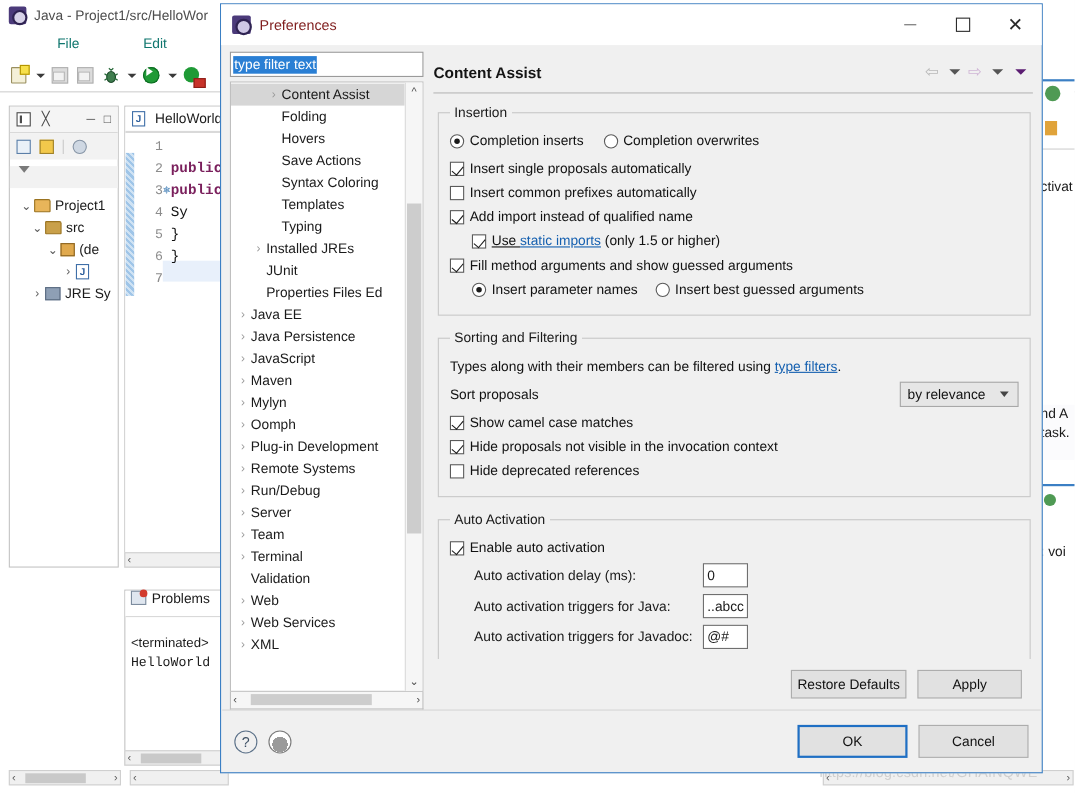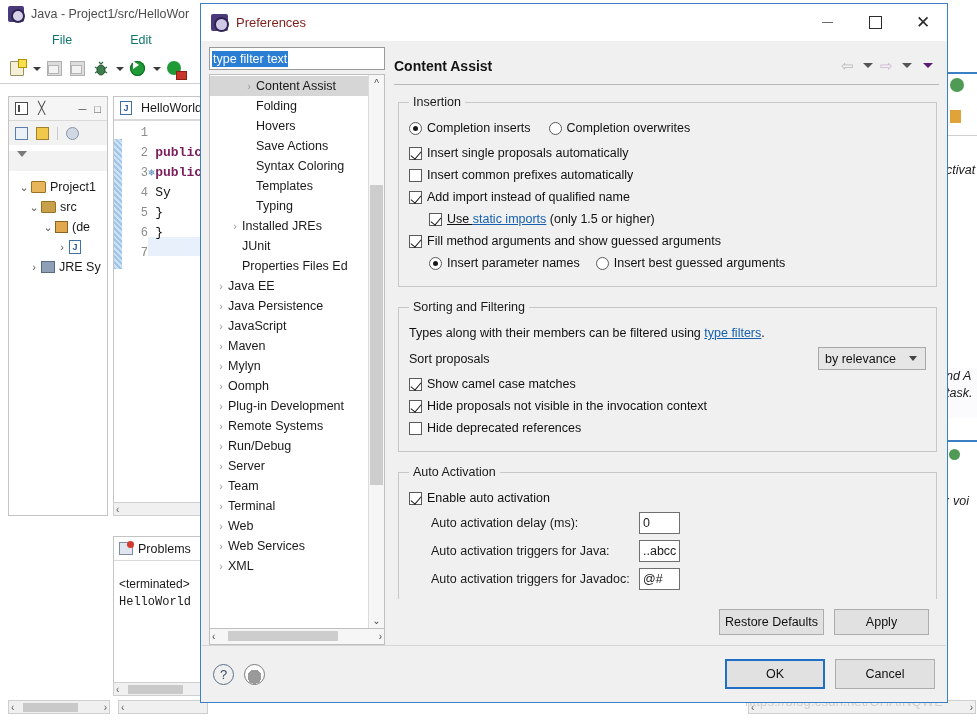--- a/index.html
+++ b/index.html
@@ -106,29 +106,29 @@
   .ln { color: #8c8c8c; display:inline-block; width: 22px; text-align:right; }
   .code { font-family: "Liberation Mono", monospace; font-size:13px; color:#7a1f5c; font-weight:bold;}
   .code.plain { color:#111; font-weight:normal;}
   .hl-row { position:absolute; left:34px; top:116px; width:90px; height:19px; background:#e8f0fb;}
 
   
   .console {
     position: absolute; left: 113px; top: 536px; width: 100px; height: 160px;
     border: 1px solid #c4c4c4; background: #fff;
   }
-  .con-tab { height: 24px; display:flex; align-items:center; gap:5px; padding-left:5px;
+  .con-tab { height: 24px; display:flex; gap:5px; padding-left:5px;
      border-bottom: 1px solid #d9d9d9; background:#fff;}
   .prob-ico { width:14px;height:13px;background:#dfe6ef;border:1px solid #7d8c9e; position:relative;}
   .prob-ico:after{content:"";position:absolute;right:-2px;top:-2px;width:7px;height:7px;border-radius:50%;background:#d23b2d;}
   .con-body { padding: 16px 5px 0 5px; font-size: 12px; }
   .con-mono { font-family: "Liberation Mono", monospace; font-size: 12px; margin-top:4px;}
 
   
-  .rstub { position:absolute; background:#fff; overflow:hidden; white-space:nowrap;font-style:italic; }
+  .rstub { position:absolute; background:#fff; overflow:hidden; white-space:nowrap; }
   .rs-blue { border-top: 2px solid #3b7fc4; }
 
   .hbar { position:absolute; height:14px; background:#f0f0f0; border:1px solid #cfcfcf;
      display:flex; align-items:center; justify-content:space-between; padding:0 2px;
      color:#5a5a5a; font-size:10px;}
   .hbar .thumb { position:absolute; left:14px; top:2px; height:9px; width:55px; background:#c9c9c9;}
 
   .watermark {
     position:absolute; left: 745px; top: 694px; font-size: 13px; color: #cfcfcf;
     letter-spacing: .2px; white-space: nowrap;
@@ -519,20 +519,24 @@
             </div>
             <div class="pt-row ind1">
               <span class="pt-arrow">›</span>
               <span>Team</span>
             </div>
             <div class="pt-row ind1">
               <span class="pt-arrow">›</span>
               <span>Terminal</span>
             </div>
             <div class="pt-row ind1">
+              <span class="pt-arrow"></span>
+              <span>Validation</span>
+            </div>
+            <div class="pt-row ind1">
               <span class="pt-arrow">›</span>
               <span>Web</span>
             </div>
             <div class="pt-row ind1">
               <span class="pt-arrow">›</span>
               <span>Web Services</span>
             </div>
             <div class="pt-row ind1">
               <span class="pt-arrow">›</span>
               <span>XML</span>

